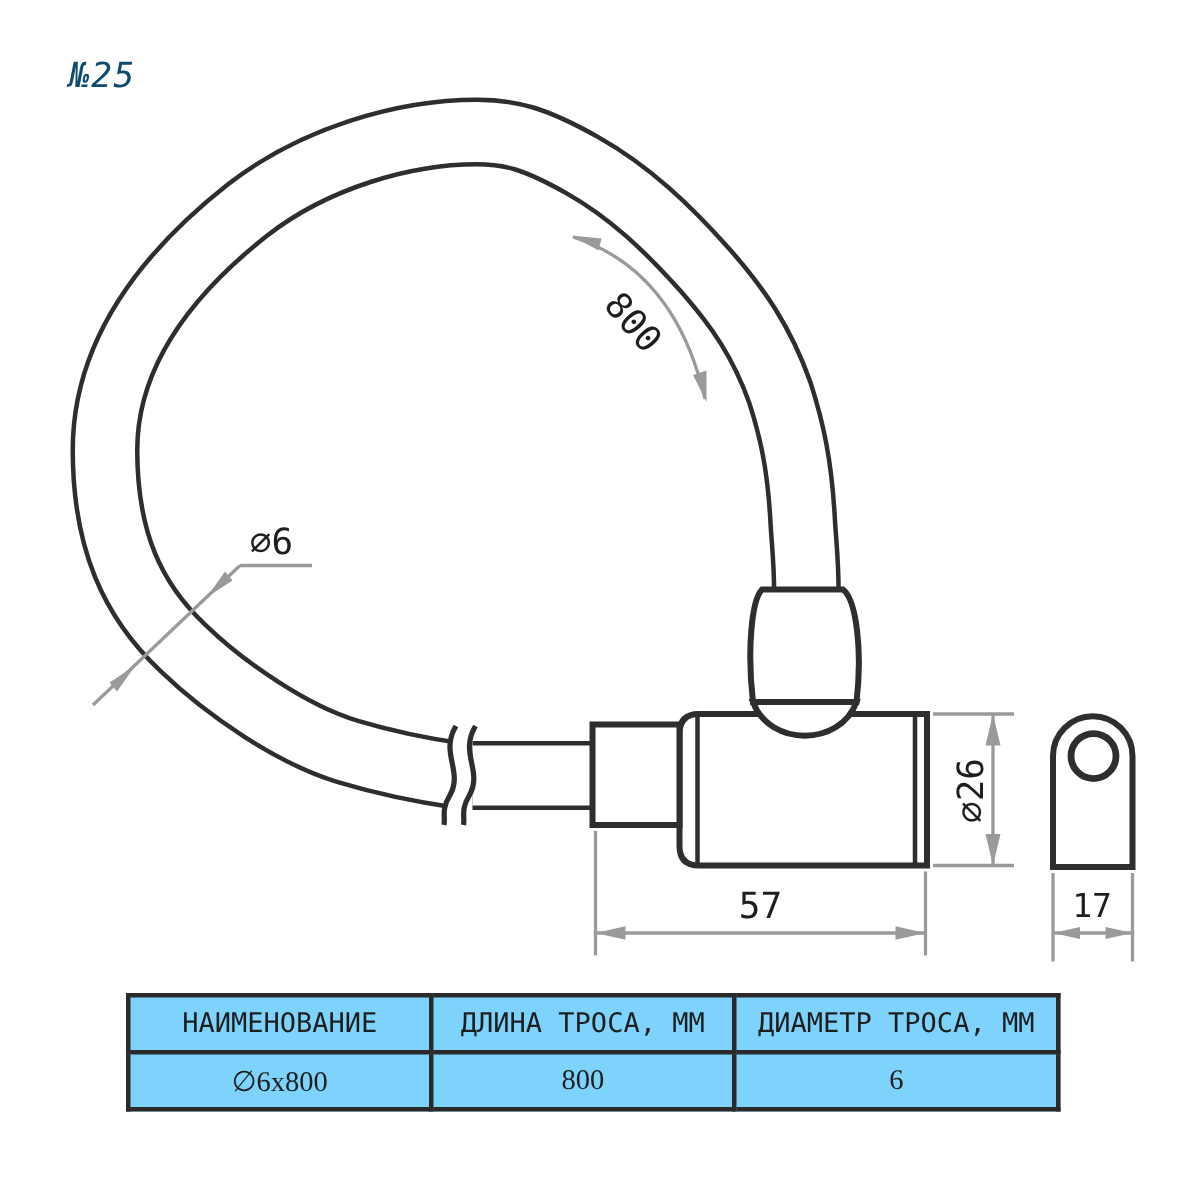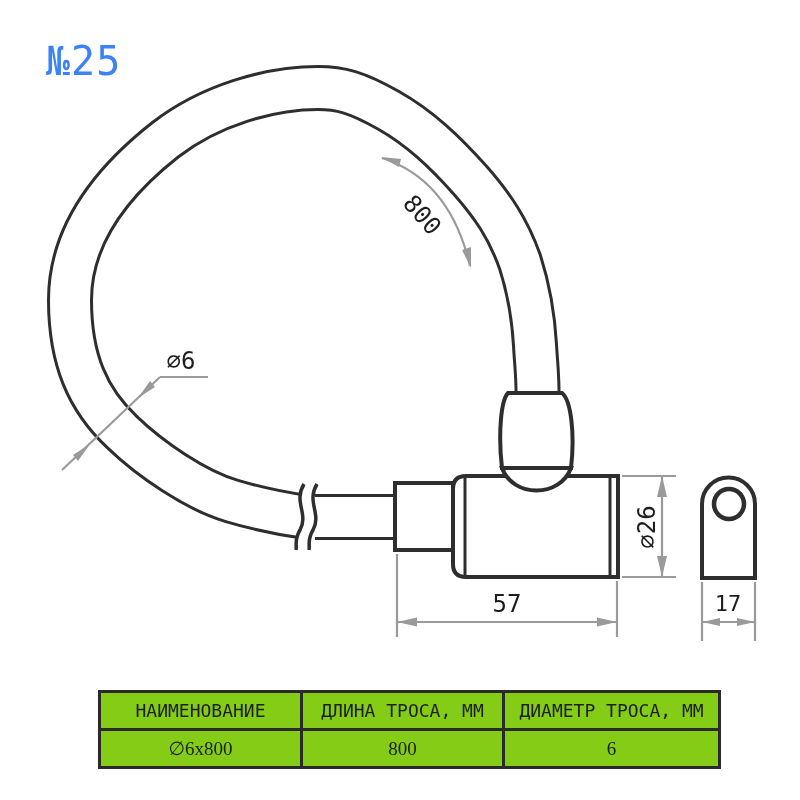--- a/index.html
+++ b/index.html
@@ -3,28 +3,27 @@
 <meta charset="utf-8">
 <style>
   html,body{margin:0;padding:0;}
   body{
     width:800px;height:800px;position:relative;background:#ffffff;
     font-family:"DejaVu Sans Mono","Liberation Mono",monospace;
     color:#222222;overflow:hidden;
   }
   #title{
     position:absolute;left:46px;top:38px;
-    font-size:40px;letter-spacing:1px;color:#3b82f6;
+    font-size:23px;letter-spacing:1px;color:#0c4a6e;font-style:italic;
   }
   #drawing{position:absolute;left:0;top:0;}
   #spec-table{
-    position:absolute;left:98px;top:662px;width:620px;
+    position:absolute;left:84px;top:662px;width:620px;
     border-collapse:collapse;table-layout:fixed;
-    background:#84cc16;
-    margin-top:28px;
+    background:#7dd3fc;
   }
   #spec-table td{
     border:3px solid #2a2a2a;height:35px;text-align:center;vertical-align:middle;
     font-size:18px;color:#1e1e1e;padding:0;white-space:nowrap;overflow:hidden;
   }
   #spec-table tr.values td{font-size:19px;font-family:Liberation Serif, serif;}
   svg text{fill:#1e1e1e;}
 </style>
 </head>
 <body>

